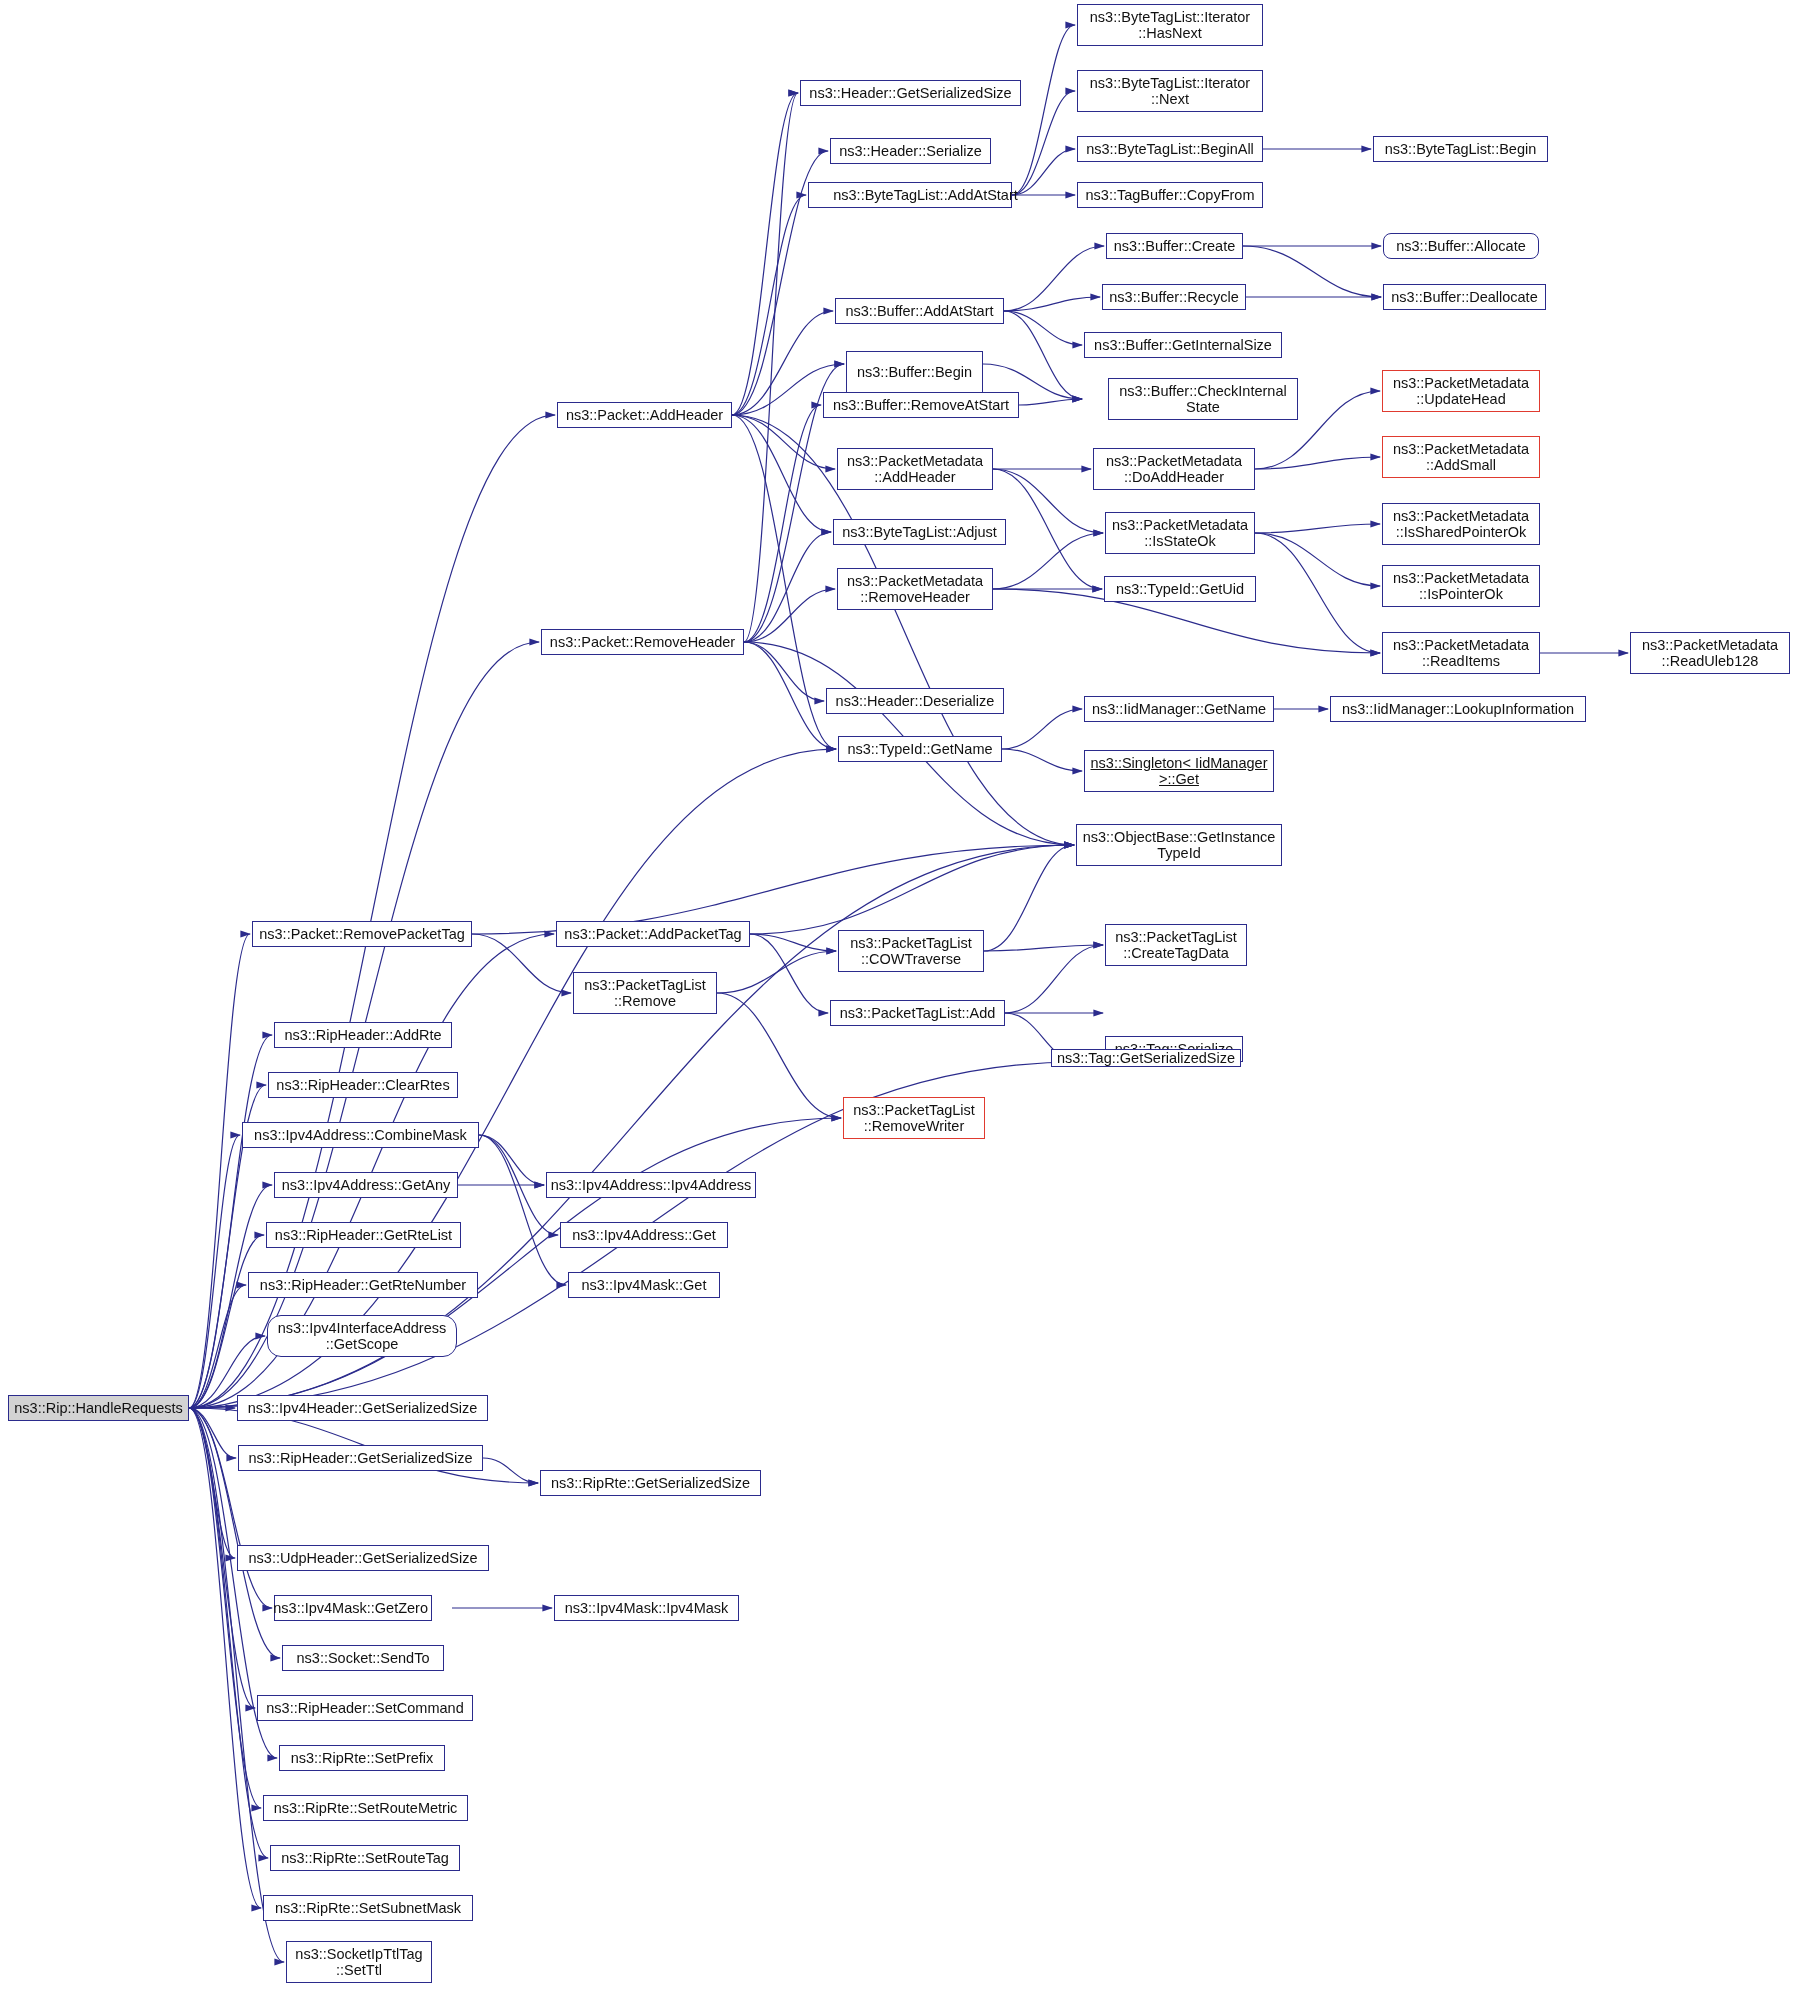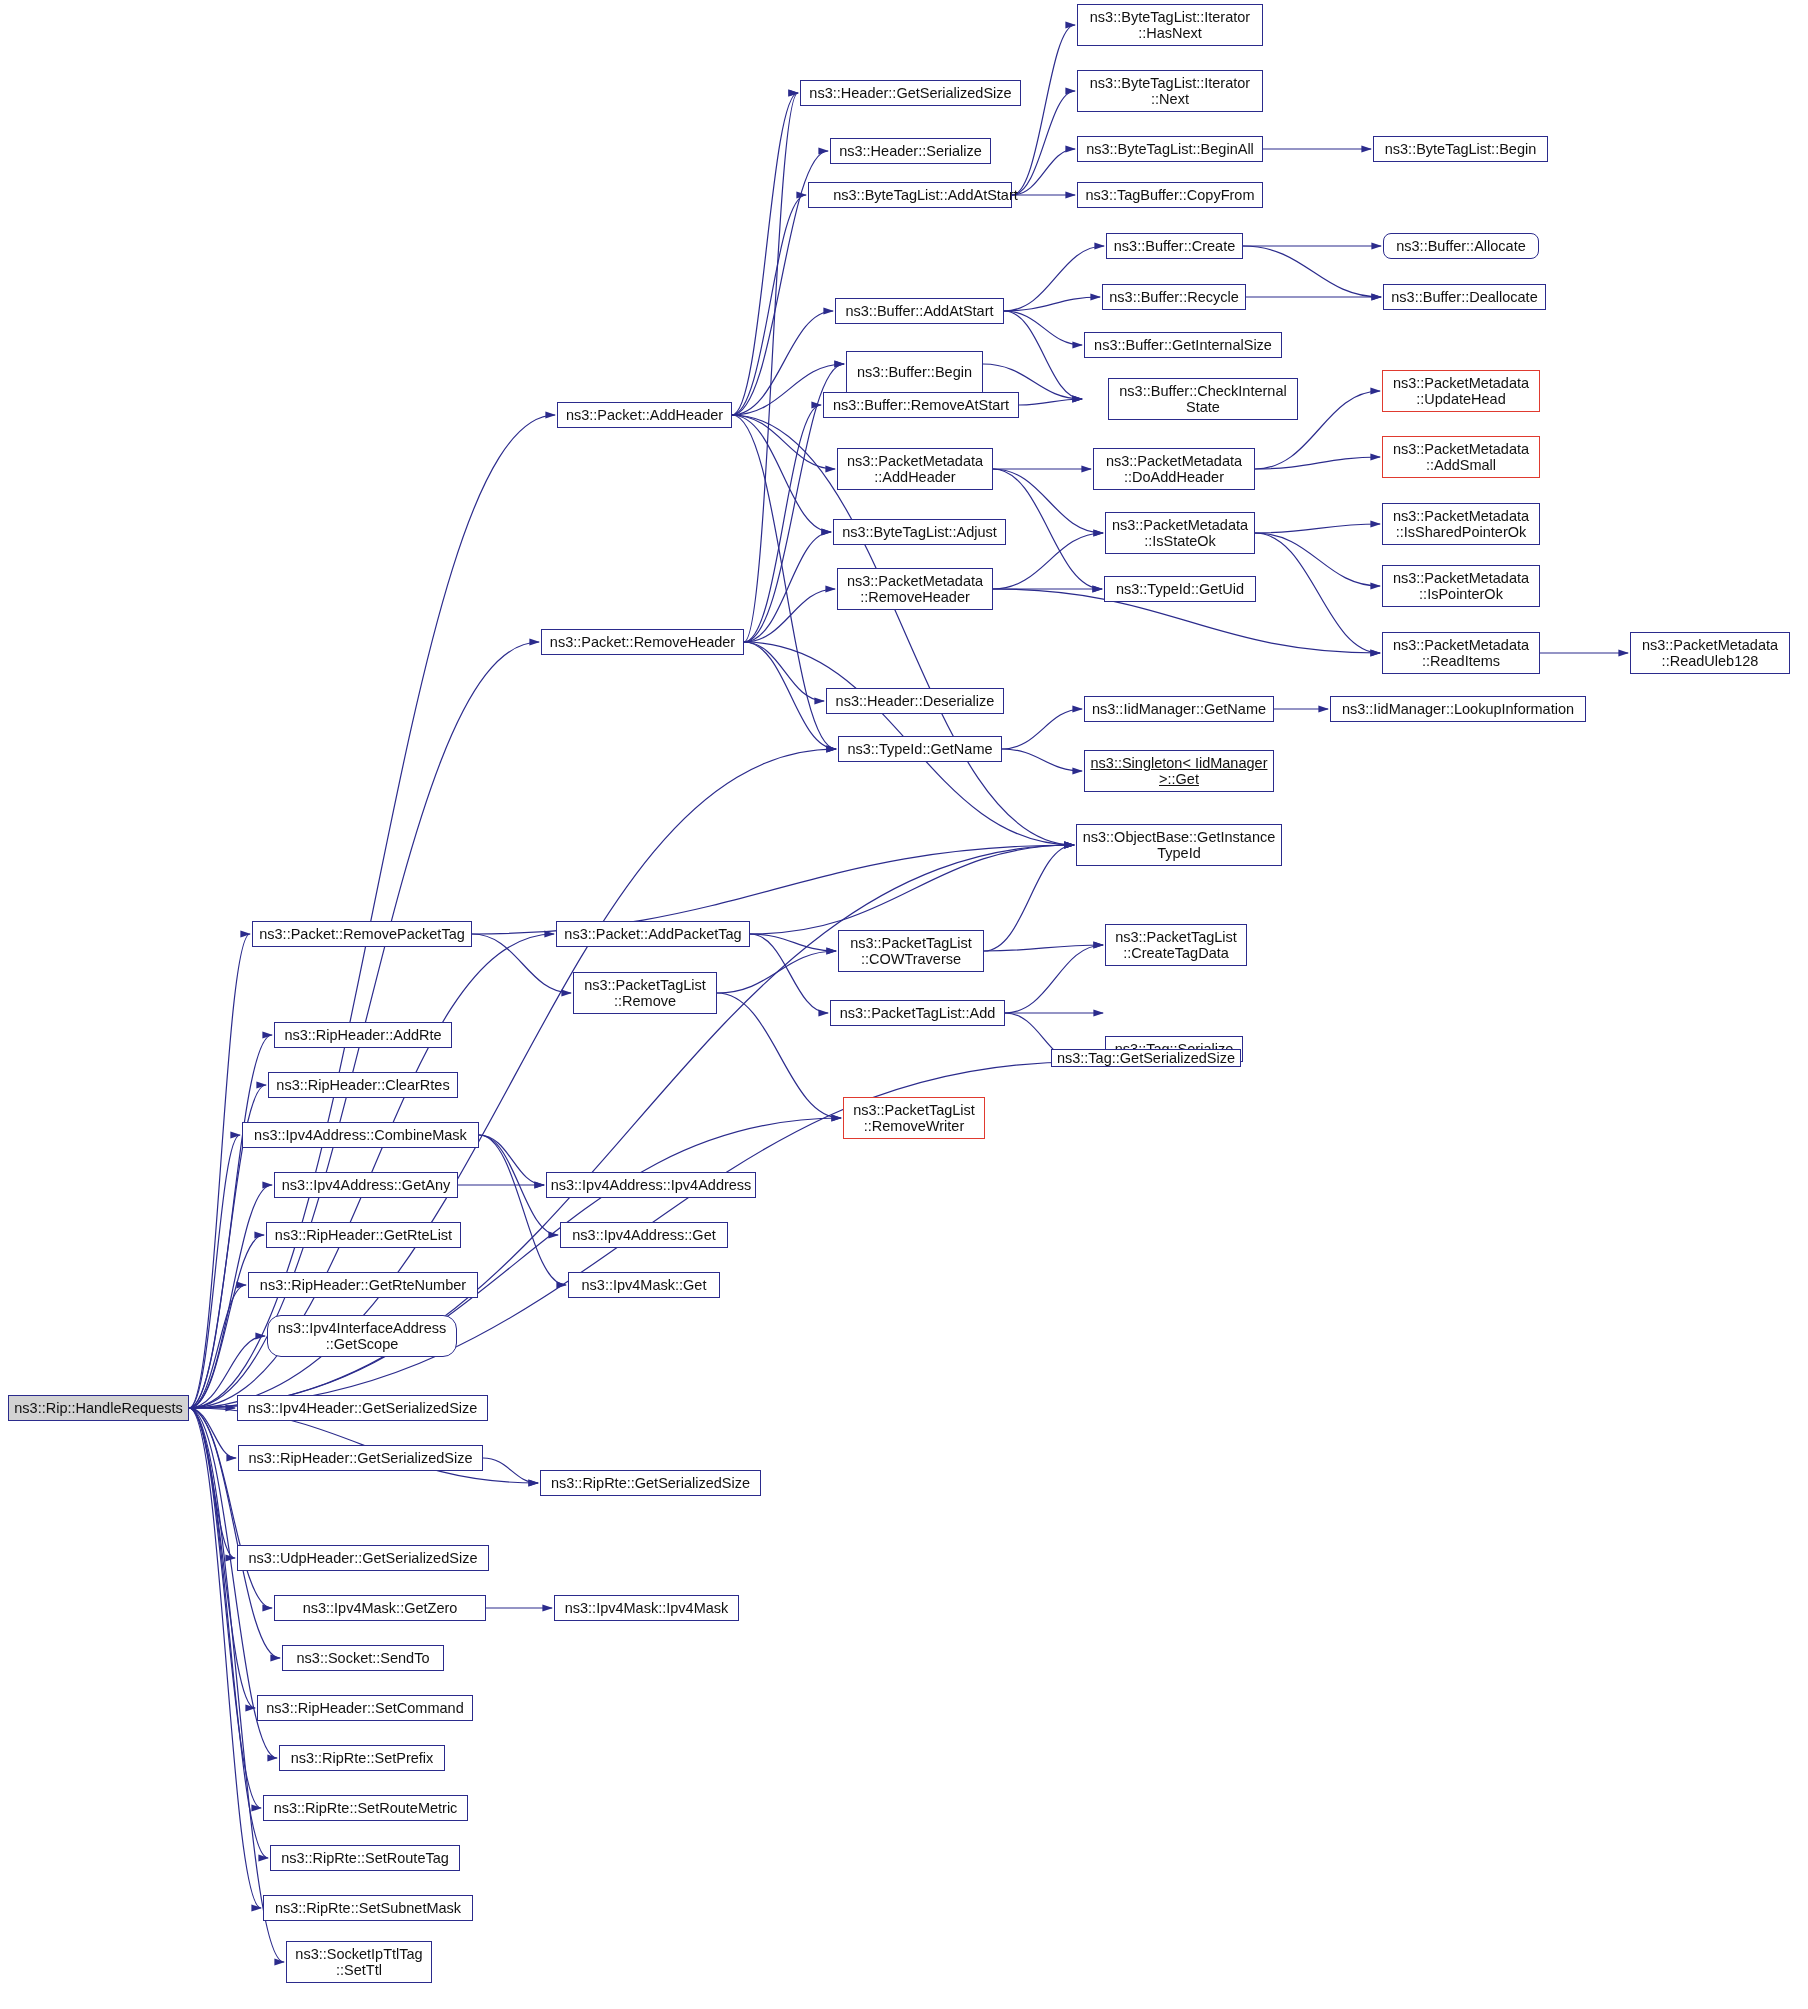--- a/index.html
+++ b/index.html
@@ -227,21 +227,21 @@
       <div class="node" style="left: 560px; top: 1222px; width: 168px; height: 26px;"><span>ns3::Ipv4Address::Get</span></div>
       <div class="node" style="left: 266px; top: 1222px; width: 195px; height: 26px;"><span>ns3::RipHeader::GetRteList</span></div>
       <div class="node" style="left: 568px; top: 1272px; width: 152px; height: 26px;"><span>ns3::Ipv4Mask::Get</span></div>
       <div class="node" style="left: 248px; top: 1272px; width: 230px; height: 26px;"><span>ns3::RipHeader::GetRteNumber</span></div>
       <div class="node" style="left: 267px; top: 1315px; width: 190px; height: 42px; border-radius: 14px;"><span>ns3::Ipv4InterfaceAddress
 ::GetScope</span></div>
       <div class="node" style="left: 237px; top: 1395px; width: 251px; height: 26px;"><span>ns3::Ipv4Header::GetSerializedSize</span></div>
       <div class="node" style="left: 238px; top: 1445px; width: 245px; height: 26px;"><span>ns3::RipHeader::GetSerializedSize</span></div>
       <div class="node" style="left: 540px; top: 1470px; width: 221px; height: 26px;"><span>ns3::RipRte::GetSerializedSize</span></div>
       <div class="node" style="left: 237px; top: 1545px; width: 252px; height: 26px;"><span>ns3::UdpHeader::GetSerializedSize</span></div>
-      <div class="node" style="left: 274px; top: 1595px; width: 212px; height: 26px;"><span>ns3::Ipv4Mask::GetZero</span></div>
+      <div class="node" style="left: 274px; top: 1595px; width: 158px; height: 26px; justify-content: flex-end;"><span>ns3::Ipv4Mask::GetZero</span></div>
       <div class="node" style="left: 554px; top: 1595px; width: 185px; height: 26px;"><span>ns3::Ipv4Mask::Ipv4Mask</span></div>
       <div class="node" style="left: 282px; top: 1645px; width: 162px; height: 26px;"><span>ns3::Socket::SendTo</span></div>
       <div class="node" style="left: 257px; top: 1695px; width: 216px; height: 26px;"><span>ns3::RipHeader::SetCommand</span></div>
       <div class="node" style="left: 279px; top: 1745px; width: 166px; height: 26px;"><span>ns3::RipRte::SetPrefix</span></div>
       <div class="node" style="left: 263px; top: 1795px; width: 205px; height: 26px;"><span>ns3::RipRte::SetRouteMetric</span></div>
       <div class="node" style="left: 270px; top: 1845px; width: 190px; height: 26px;"><span>ns3::RipRte::SetRouteTag</span></div>
       <div class="node" style="left: 263px; top: 1895px; width: 210px; height: 26px;"><span>ns3::RipRte::SetSubnetMask</span></div>
       <div class="node" style="left: 286px; top: 1941px; width: 146px; height: 42px;"><span>ns3::SocketIpTtlTag
 ::SetTtl</span></div>
     </div>

